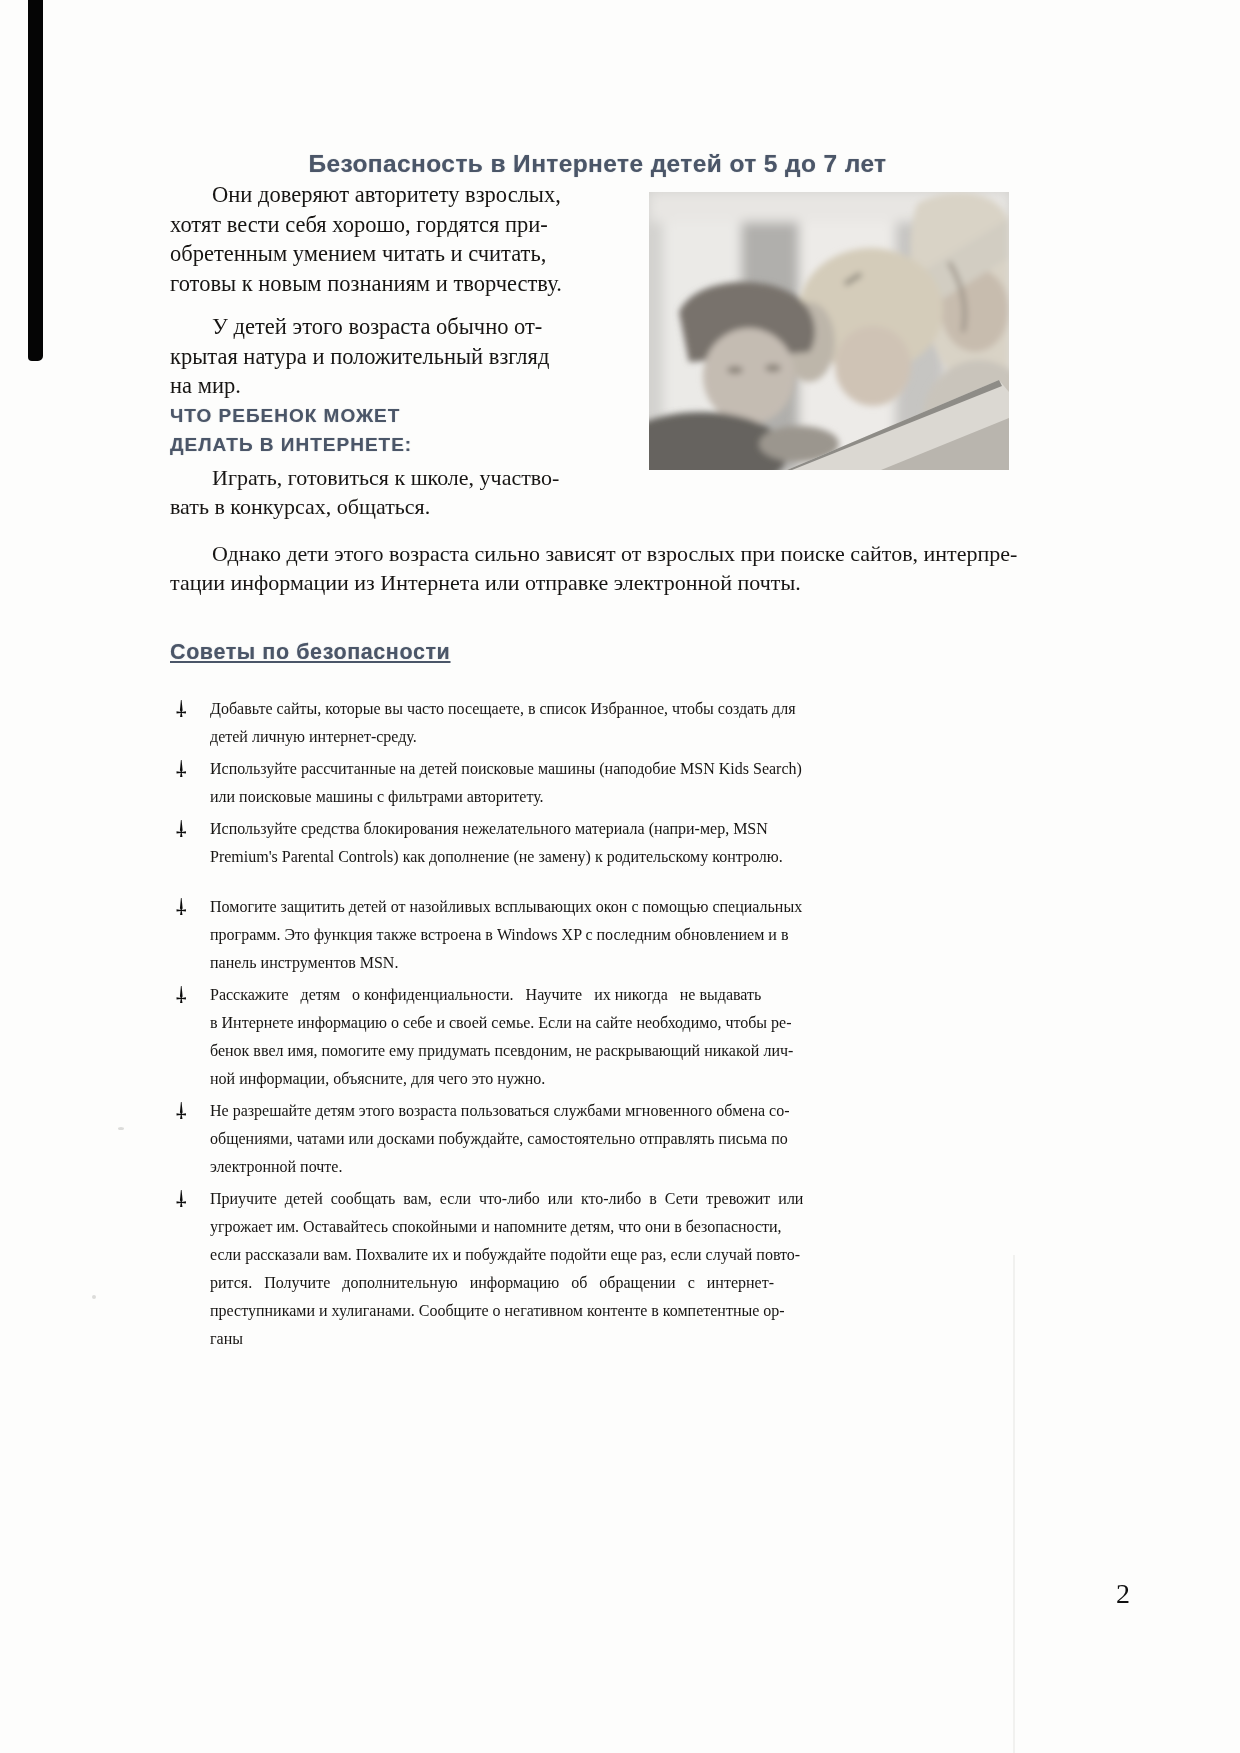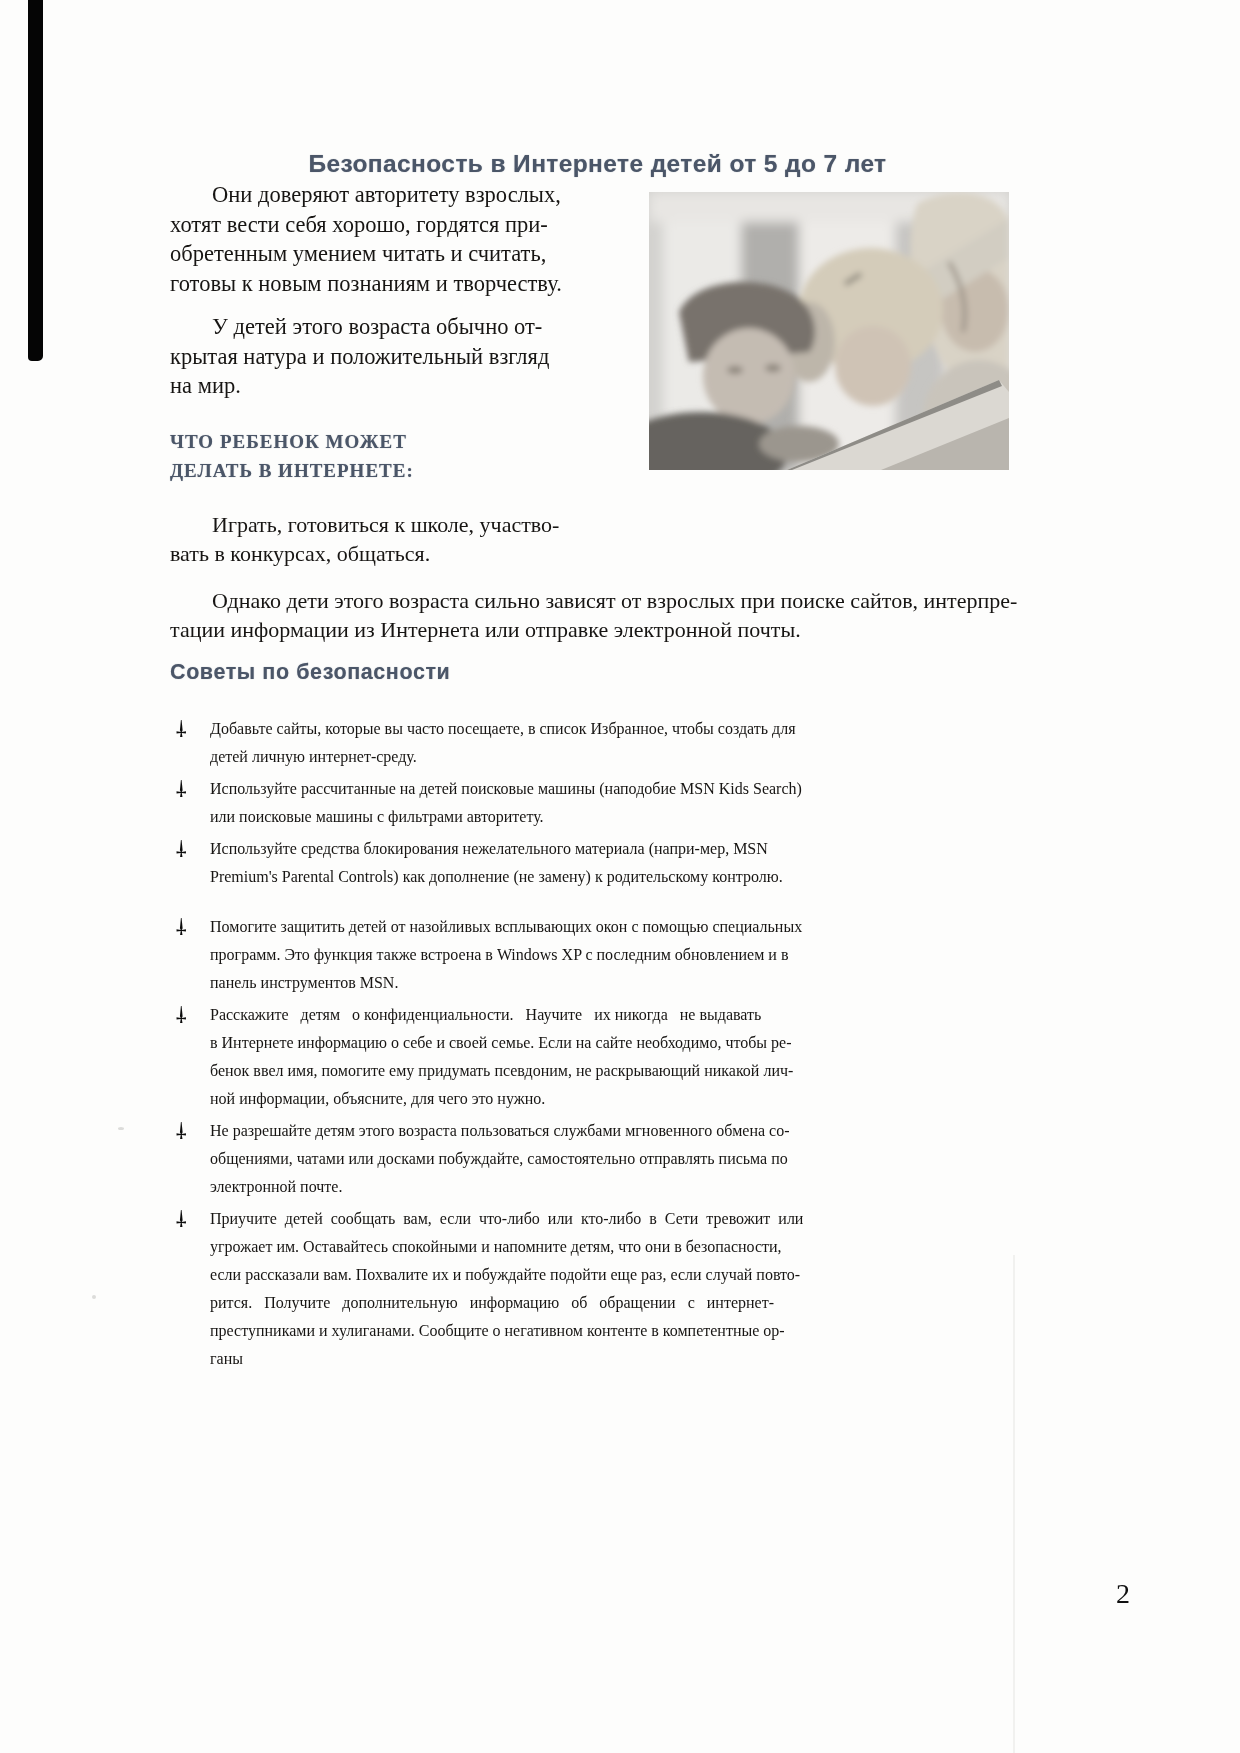--- a/index.html
+++ b/index.html
@@ -36,32 +36,33 @@
     float:right; width:360px; height:278px;
     margin:12px 68px 10px 20px;
   }
   .lines { white-space:pre-wrap; }
   p.body {
     font-size:22.5px; line-height:29.5px;
   }
   p.indent { text-indent:42px; }
   p.intro-1 { margin-top:14px; }
   h2.h-what {
-    font-family:Liberation Serif, serif;
+    font-family:Liberation Sans, sans-serif;
     font-weight:bold; font-size:19px; line-height:29px;
-    letter-spacing:1px; color:#4b5668; margin-top:26px;
+    letter-spacing:1px; color:#4b5668; 
     text-shadow:0 0 1px rgba(75,86,104,.5);
   }
-  p.sec1 { font-size:22px; margin-top:25px; }
+  p.sec1 { font-size:22px; margin-top:4px; }
   p.sec1.tight { margin-top:17px; }
   h2.h-advice {
     font-family:"Liberation Sans","DejaVu Sans",sans-serif;
     font-weight:bold; font-size:21.5px; letter-spacing:.6px;
-    color:#4b5668; margin-top:15px;
+    color:#4b5668; margin-top:42px;
     text-shadow:0 0 1px rgba(75,86,104,.5);
+    text-decoration:underline;
   }
   ul.advice-list { list-style:none; margin-top:30px; }
   ul.advice-list li {
     display:flex; align-items:flex-start;
     margin-bottom:4px;
   }
   ul.advice-list li.gap-before { margin-top:22px; }
   .marker {
     flex:0 0 40px; width:40px;
     font-size:21px; font-weight:bold; color:#0c0c0c;

